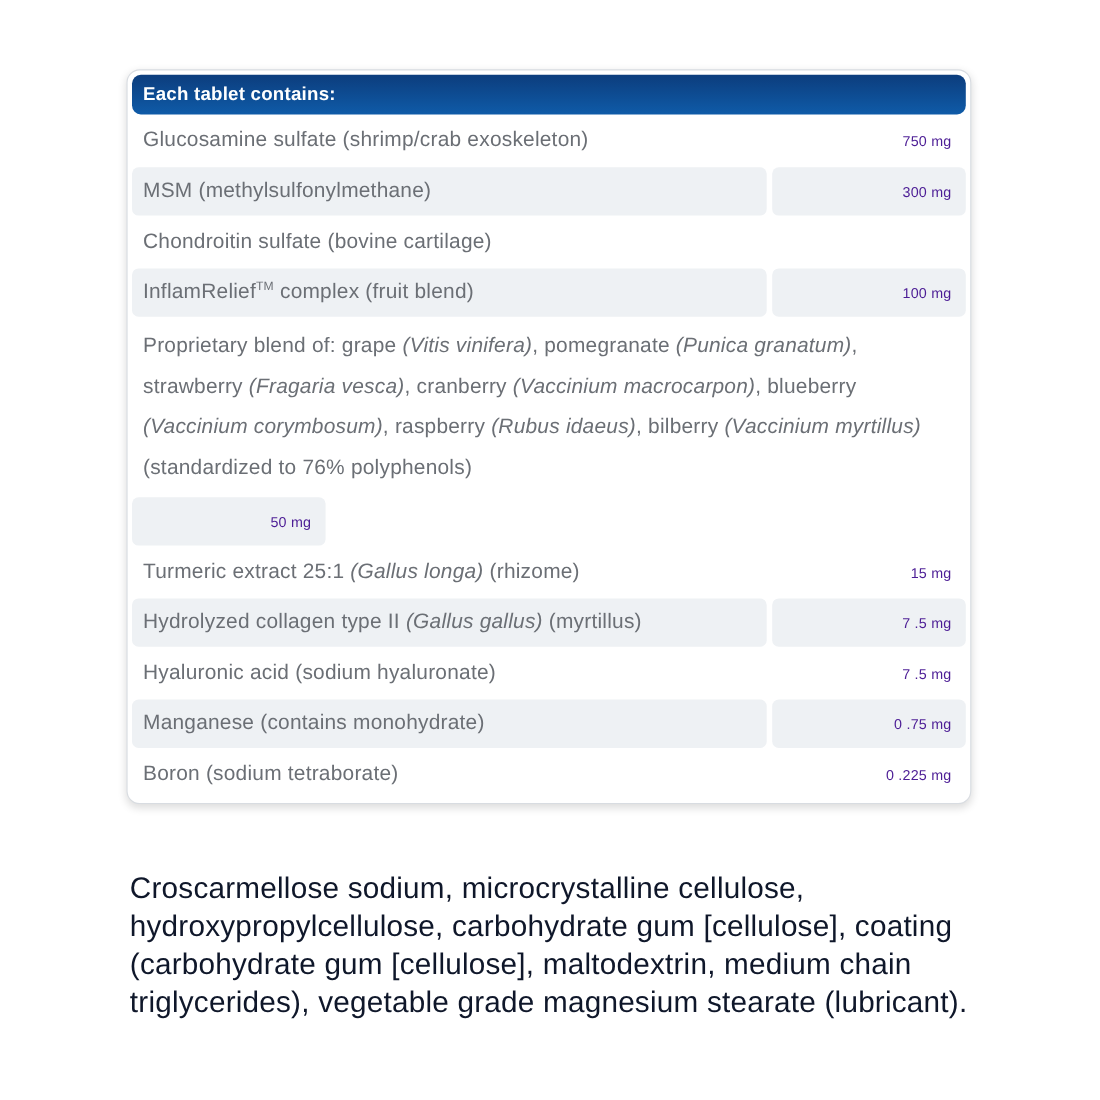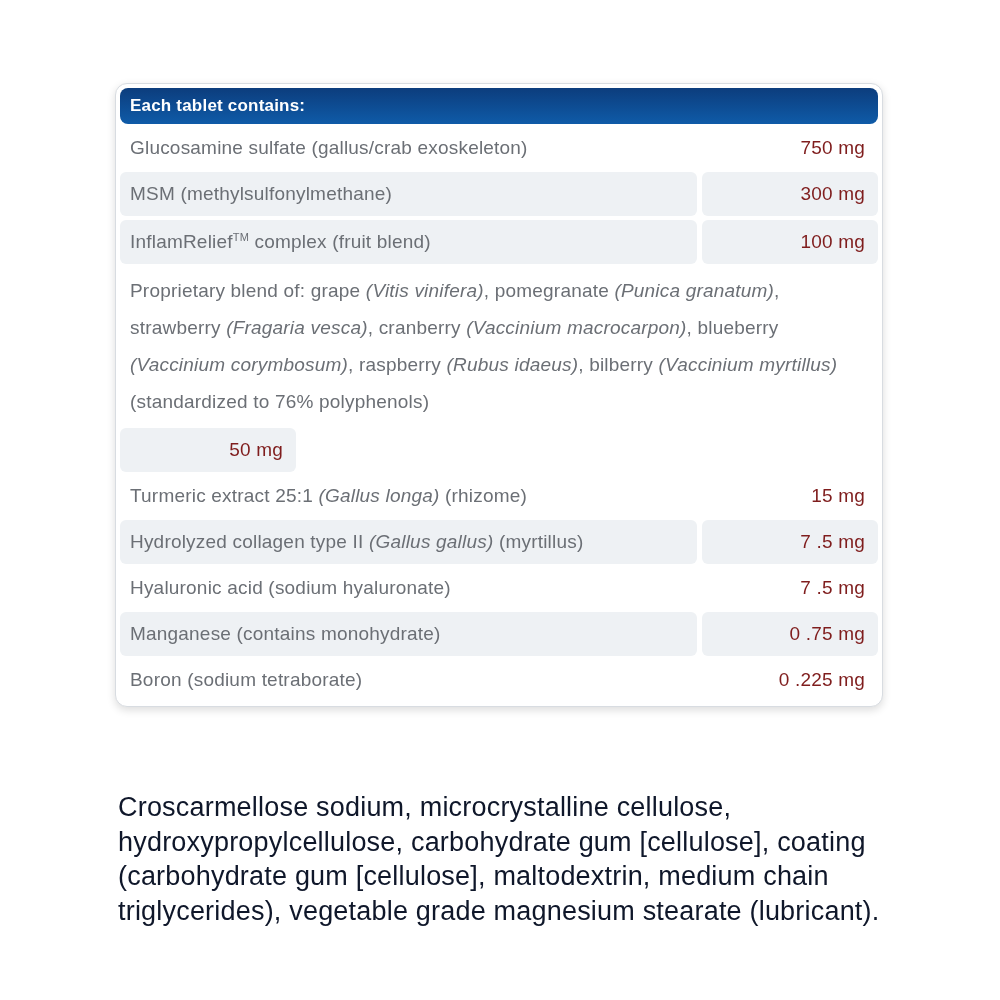--- a/index.html
+++ b/index.html
@@ -22,21 +22,20 @@
     position: absolute;
     left: 115px;
     top: 63px;
     width: 768px;
     background: #ffffff;
     border: 1px solid #d8dce1;
     border-radius: 12px;
     box-shadow: 0 3px 8px rgba(0,0,0,0.14);
     padding: 4px;
     box-sizing: border-box;
-    margin-top: 20px;
   }
   .facts-header {
     border-radius: 8px;
     color: #ffffff;
     font-size: 17px;
     font-weight: 700;
     letter-spacing: 0.2px;
     padding: 0 0 0 10px;
     height: 36px;
     display: flex;
@@ -69,22 +68,22 @@
   }
   .cell-name.multiline {
     line-height: 37px;
     padding-top: 6px;
     padding-bottom: 6px;
     align-items: flex-start;
   }
   .cell-amount {
     flex: 0 0 176px;
     border-radius: 6px;
-    font-size: 19px;
-    color: #7f1d1d;
+    font-size: 13px;
+    color: #4c1d95;
     letter-spacing: 0.2px;
     display: flex;
     align-items: center;
     justify-content: flex-end;
     padding-right: 13px;
     box-sizing: border-box;
     min-height: 44px;
   }
   .row.shaded .cell-name,
   .row.shaded .cell-amount {
@@ -112,31 +111,34 @@
 
 <div class="page">
 
   <div class="facts-card">
     <div class="facts-header" id="facts-header" style="background: linear-gradient(rgb(12, 61, 125) 0%, rgb(15, 91, 168) 100%);">
       <span>Each tablet contains:</span>
     </div>
     <div class="rows" id="rows">
         <div class="row">
           <div class="cell-name">
-            <span><span>Glucosamine sulfate (gallus/crab exoskeleton)</span></span>
+            <span><span>Glucosamine sulfate (shrimp/crab exoskeleton)</span></span>
           </div>
           <div class="cell-amount">750 mg</div>
         </div>
         <div class="row shaded">
           <div class="cell-name">
             <span><span>MSM (methylsulfonylmethane)</span></span>
           </div>
           <div class="cell-amount">300 mg</div>
         </div>
         <div class="row">
+          <div class="cell-name">
+            <span><span>Chondroitin sulfate (bovine cartilage)</span></span>
+          </div>
         </div>
         <div class="row shaded">
           <div class="cell-name">
             <span><span>InflamRelief</span><span class="seg-sup">TM</span><span> complex (fruit blend)</span></span>
           </div>
           <div class="cell-amount">100 mg</div>
         </div>
         <div class="row">
           <div class="cell-name multiline">
             <span><span>Proprietary blend of: grape </span><span class="seg-italic">(Vitis vinifera)</span><span>, pomegranate </span><span class="seg-italic">(Punica granatum)</span><span>, strawberry </span><span class="seg-italic">(Fragaria vesca)</span><span>, cranberry </span><span class="seg-italic">(Vaccinium macrocarpon)</span><span>, blueberry </span><span class="seg-italic">(Vaccinium corymbosum)</span><span>, raspberry </span><span class="seg-italic">(Rubus idaeus)</span><span>, bilberry </span><span class="seg-italic">(Vaccinium myrtillus)</span><span> (standardized to 76% polyphenols)</span></span>

